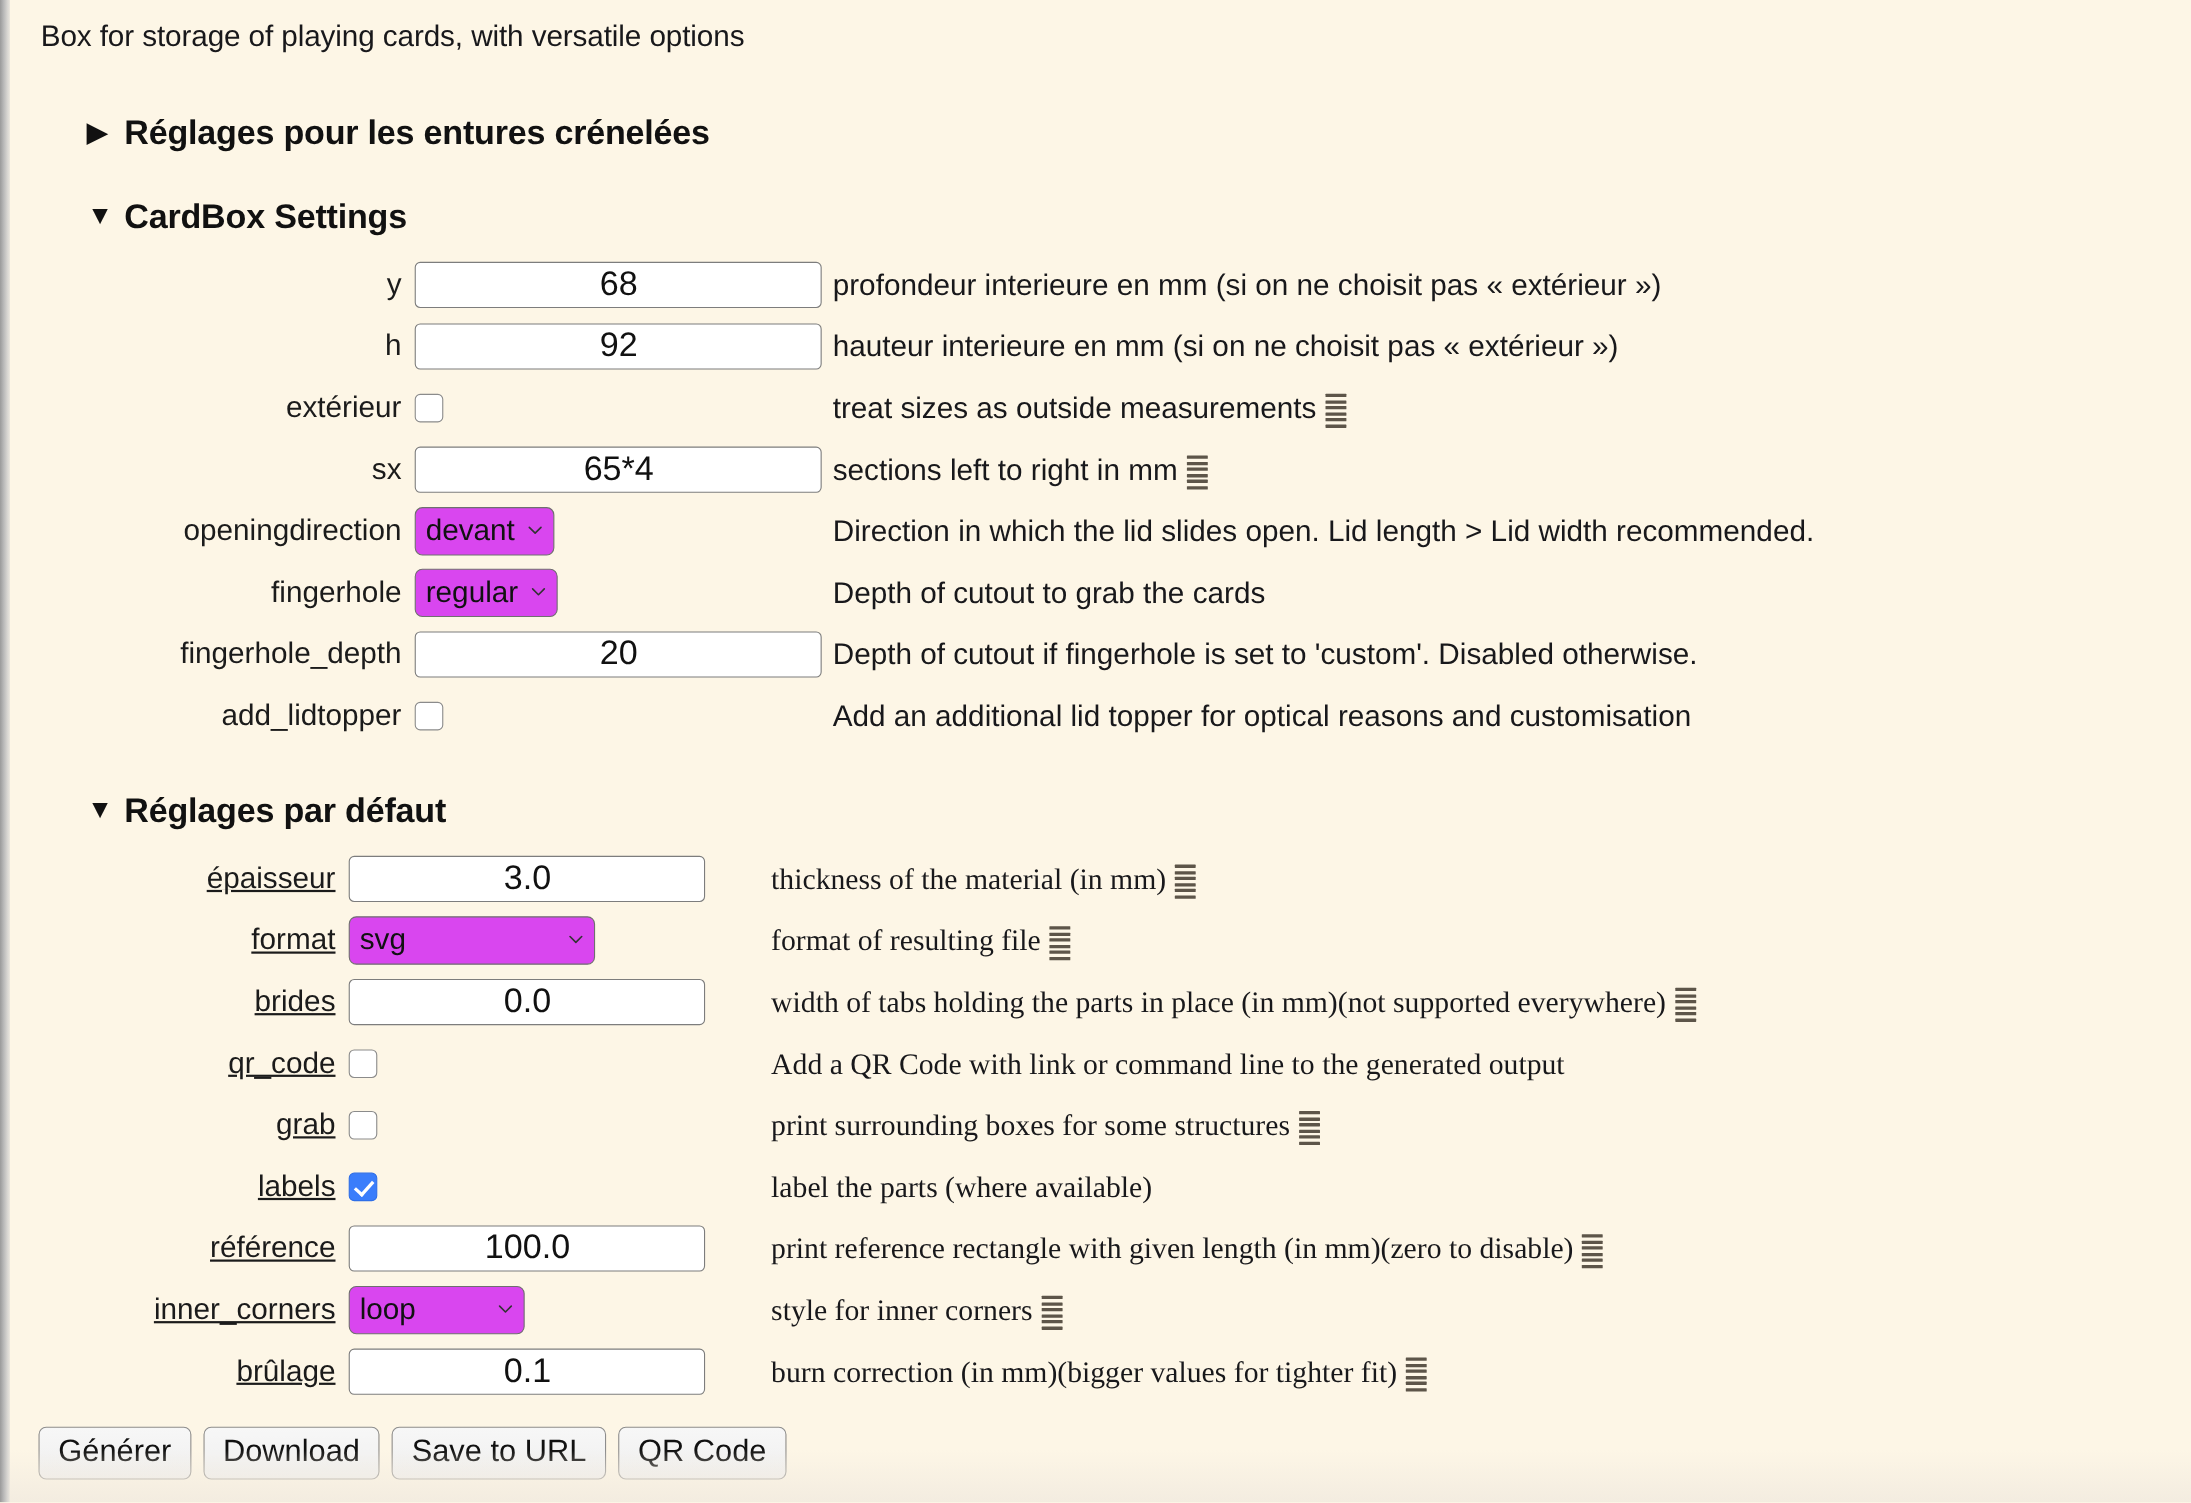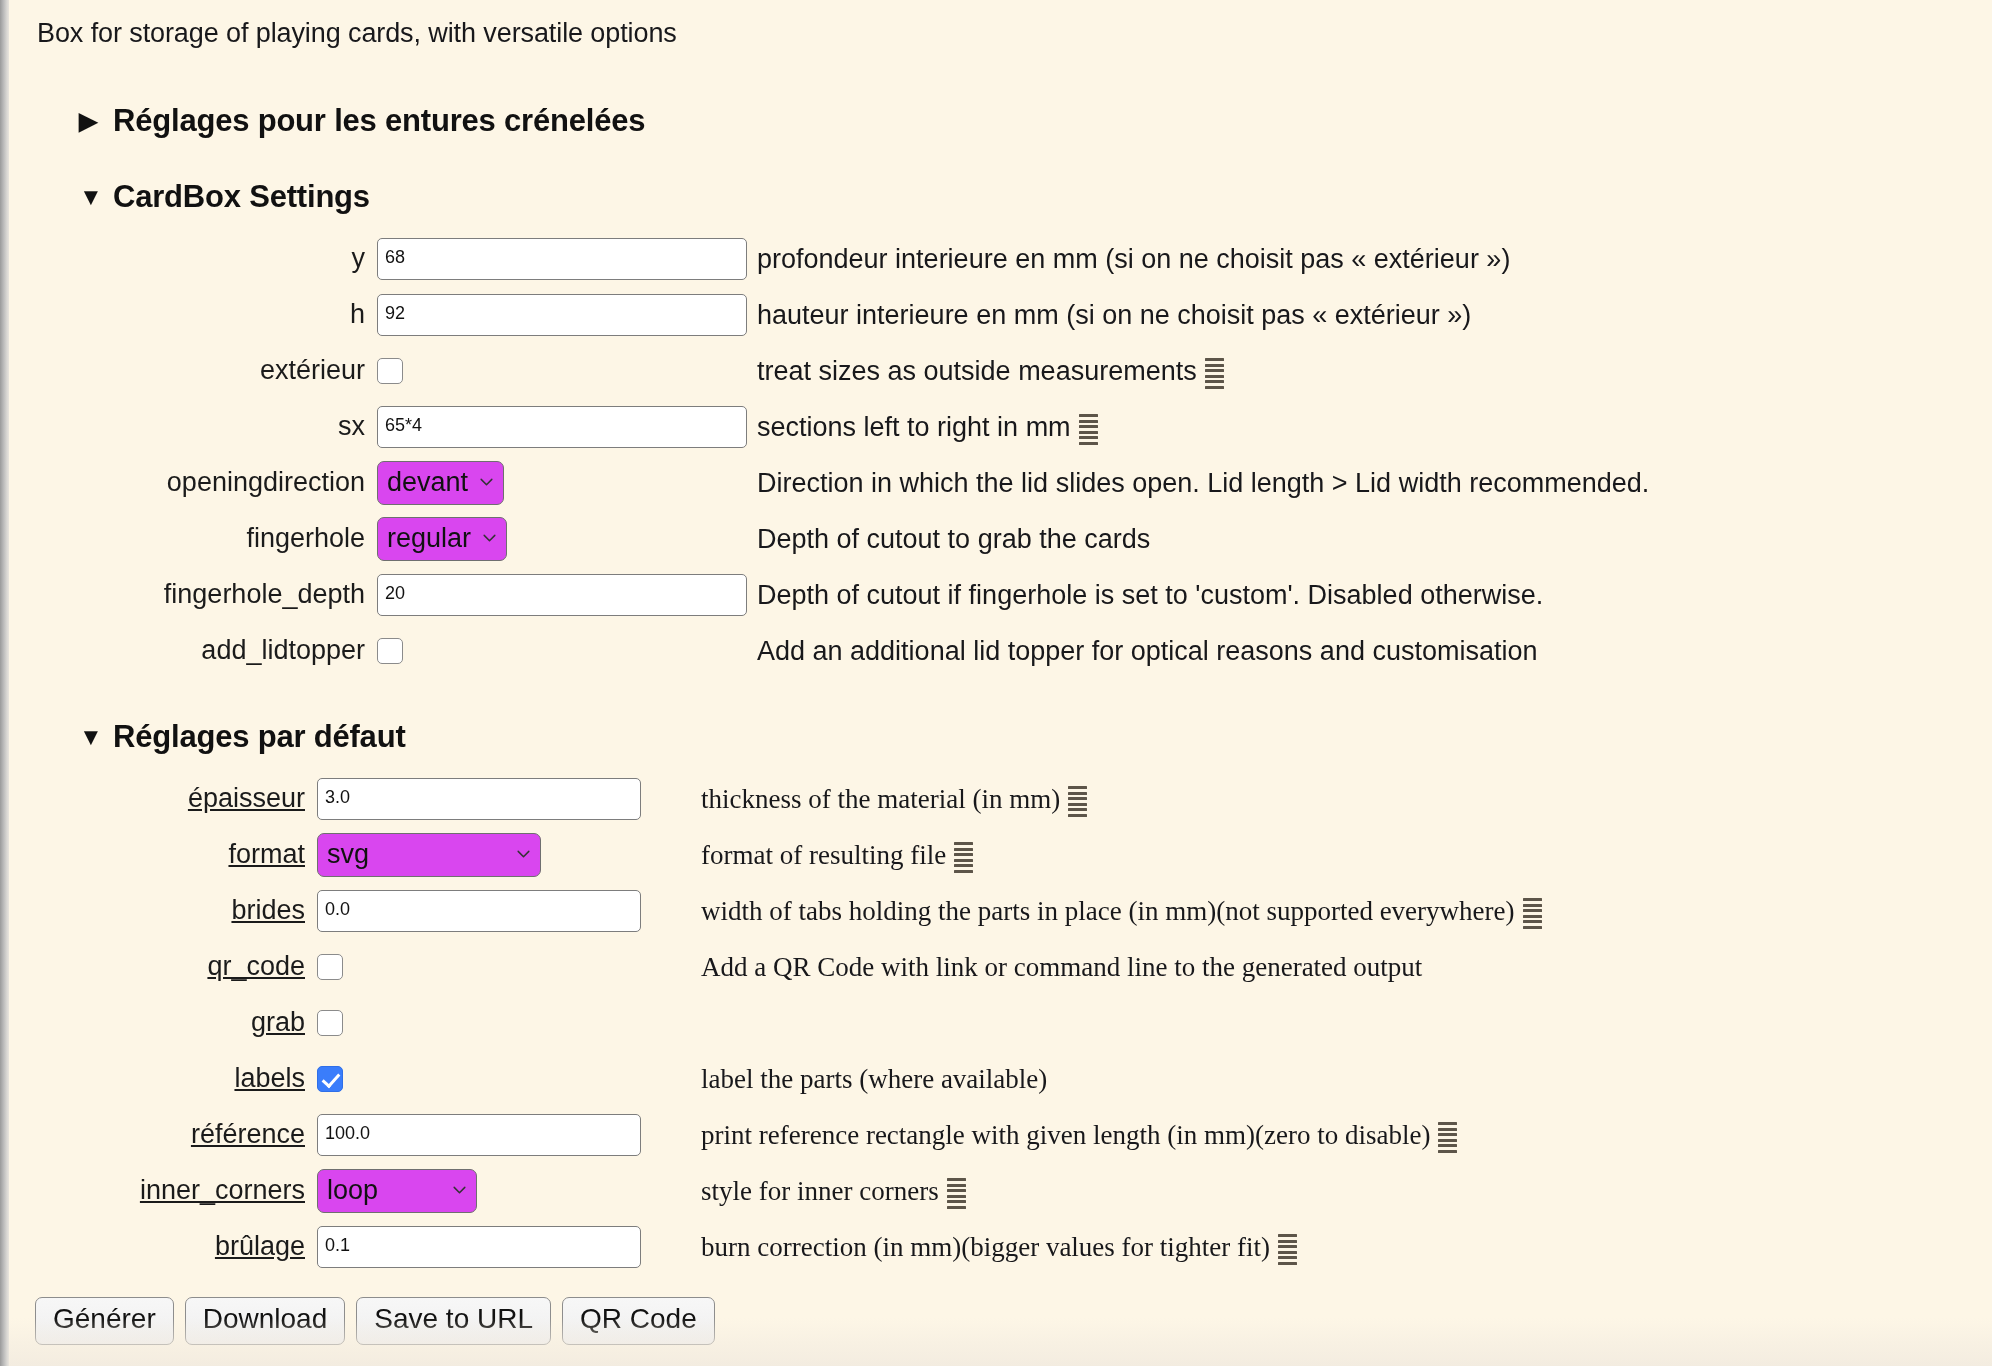--- a/index.html
+++ b/index.html
@@ -90,28 +90,29 @@
   .groupA .desc { padding-left: 6px; }
 
   
   .groupB .lbl  { width: 290px; text-decoration: underline; }
   .groupB .ctrl { width: 380px; }
   .groupB .desc { padding-left: 4px; font-family: Liberation Serif, serif; }
 
   
   input.txt {
     font-family: "Liberation Sans", sans-serif;
-    font-size: 18px;
+    font-size: 31px;
     color: #111;
     background: #ffffff;
     border: 1.5px solid #7d7d7d;
     border-radius: 5px;
     height: 42px;
     padding: 0 6px 2px 7px;
     outline: none;
+    text-align: center;
   }
   .groupA input.txt { width: 370px; }
   .groupB input.txt { width: 324px; }
 
   
   .sel {
     position: relative;
     display: inline-flex;
     align-items: center;
     background: #d946ef;
@@ -403,20 +404,31 @@
           </div>
           <div class="desc">
             <span>Add a QR Code with link or command line to the generated output</span>
           </div>
         </div>
         <div class="row">
           <div class="lbl">grab</div>
           <div class="ctrl">
             <span class="cb"></span>
           </div>
+          <div class="desc">
+            <span>print surrounding boxes for some structures</span>
+            <span class="doc-icon">
+              <i></i>
+              <i></i>
+              <i></i>
+              <i></i>
+              <i></i>
+              <i></i>
+            </span>
+          </div>
         </div>
         <div class="row">
           <div class="lbl">labels</div>
           <div class="ctrl">
             <span class="cb checked"></span>
           </div>
           <div class="desc">
             <span>label the parts (where available)</span>
           </div>
         </div>

